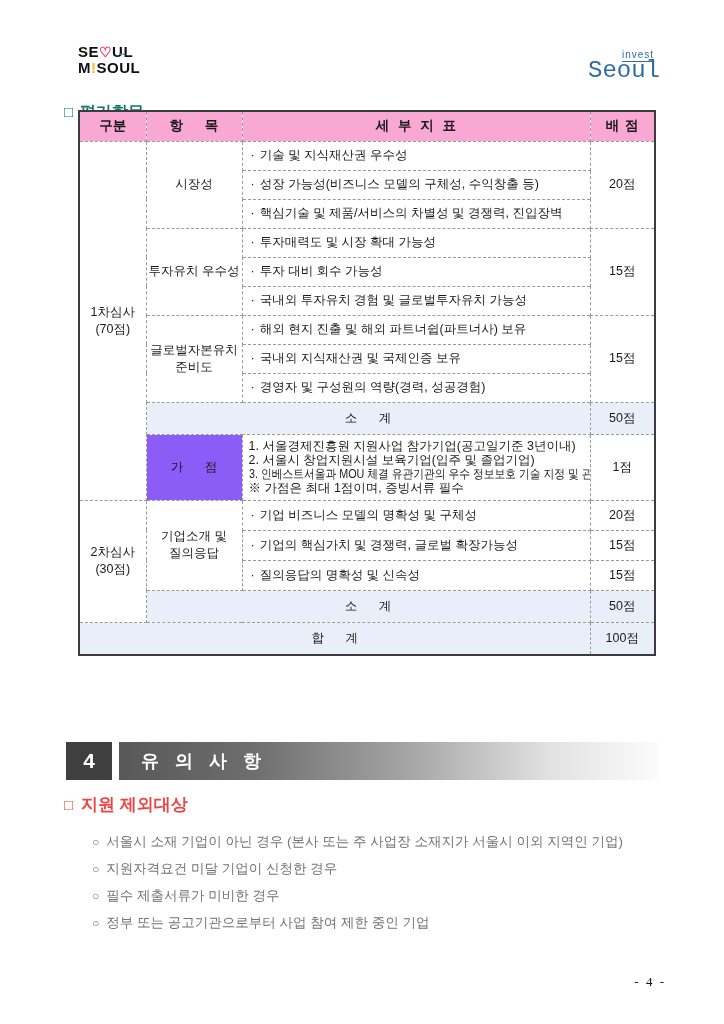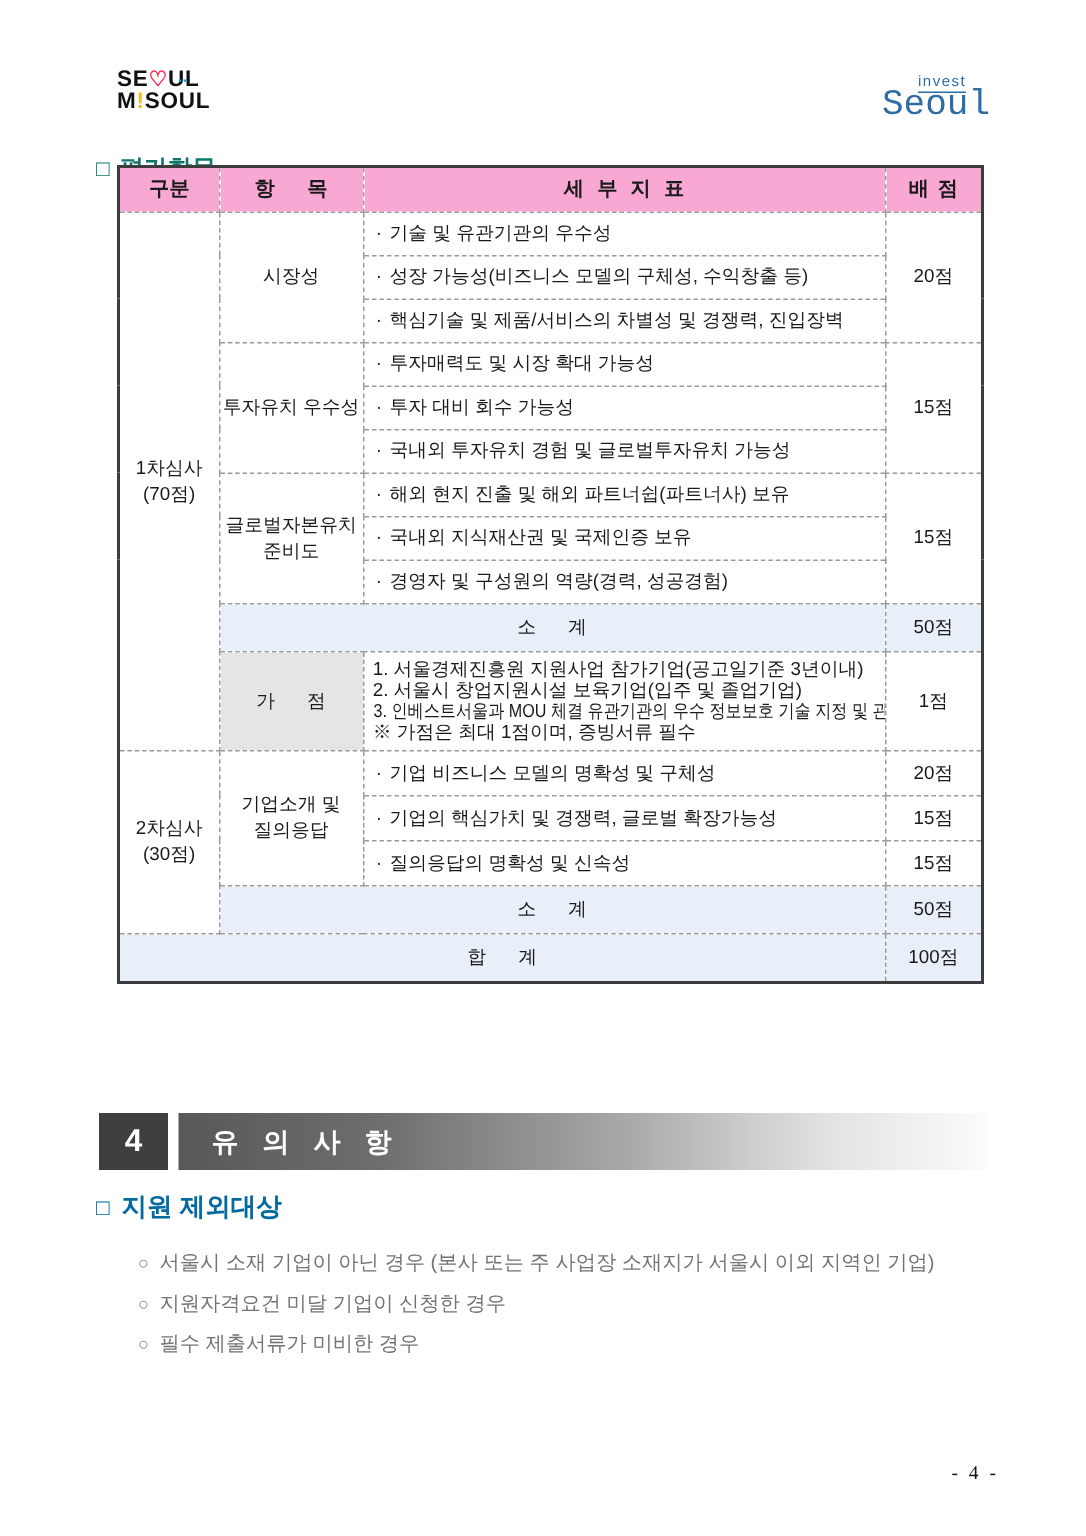--- a/index.html
+++ b/index.html
@@ -10,21 +10,21 @@
   
   .brand { position: absolute; left: 78px; top: 44px; line-height: 16px; font-weight: bold; font-size: 15px; letter-spacing: 0.5px; color: #111; }
   .brand .row { display: block; height: 16px; }
   .brand .heart { color: #ff2d55; font-size: 14px; }
   .brand .excl { color: #ffb81c; }
   .brand .uwrap { position: relative; display: inline-block; }
   .brand .umlaut { position: absolute; left: 0px; top: -9px; color: #00a5e3; font-size: 15px; font-weight: bold; }
 
   
   .invest-logo { position: absolute; right: 56px; top: 44px; text-align: left; color: #2e6da4; width: 80px; }
-  .invest-logo .small { display: inline-block; font-size: 10px; letter-spacing: 1px; margin-left: 24px; border-bottom: 1px solid #2e6da4; padding-bottom: 1px; }
+  .invest-logo .small { display: inline-block; font-size: 10px; letter-spacing: 1px; margin-left: 34px; border-bottom: 1px solid #2e6da4; padding-bottom: 1px; }
   .invest-logo .big { display: block; font-family: Liberation Mono, monospace; font-size: 24px; line-height: 22px; margin-top: -2px; }
 
   
   .h-square { position: absolute; left: 64px; top: 102px; font-size: 16px; font-weight: bold; color: #0f766e; }
   .h-square .sq { font-size: 15px; margin-right: 7px; font-weight: normal; }
 
   
   table.eval { position: absolute; left: 78px; top: 110px; border-collapse: collapse; table-layout: fixed; width: 576px; border: 2px solid #3c3c3c; }
   table.eval td, table.eval th { border: 1px dashed #9a9a9a; vertical-align: middle; font-size: 12.5px; color: #1a1a1a; overflow: hidden; }
   table.eval th { font-size: 13.5px; font-weight: bold; text-align: center; background: #f9a8d4; }
@@ -34,35 +34,35 @@
   .r-bonus { height: 66px; }
   .r-line2 { height: 30px; }
   .r-total { height: 33px; }
   .c-round { text-align: center; line-height: 17px; }
   .c-item  { text-align: center; line-height: 17px; }
   .c-detail { text-align: left; padding: 2px 6px 2px 8px; }
   .c-detail .dot { margin-right: 5px; }
   .c-score { text-align: center; }
   .c-subtotal { background: #e9eff9; text-align: center; }
   .c-total { background: #e9eff9; text-align: center; }
-  .c-bonus { background: #e5e5e5; }
+  .c-bonus { background: #8b5cf6; }
   .c-bonuslines { font-size: 11px; line-height: 14px; padding: 3px 4px 3px 6px; }
   .c-bonuslines .squeeze { transform: scaleX(0.86); transform-origin: left center; white-space: nowrap; }
   .ws-wide { word-spacing: 18px; }
   .ws-mid  { word-spacing: 5px; }
   .ws-sm   { word-spacing: 2px; }
 
   
   .sec4 { position: absolute; left: 66px; top: 742px; width: 592px; height: 38px; display: flex; }
   .sec4 .numbox { width: 46px; height: 38px; background: #3f3f3f; color: #fff; font-size: 21px; font-weight: bold; display: flex; align-items: center; justify-content: center; }
   .sec4 .gap { width: 7px; }
   .sec4 .bar { flex: 1; height: 38px; background: linear-gradient(to right, #585858 0%, #6e6e6e 25%, #a8a8a8 55%, #e2e2e2 80%, #fbfbfb 100%); color: #ffffff; font-size: 18px; font-weight: bold; line-height: 38px; padding-left: 22px; word-spacing: 9px; letter-spacing: 1px; }
 
   
-  .h-exclusion { position: absolute; left: 64px; top: 793px; font-size: 17px; font-weight: bold; color: #0369a1; }
+  .h-exclusion { position: absolute; left: 64px; top: 793px; font-size: 17px; font-weight: bold; color: #ef4444; }
   .h-exclusion .sq { font-size: 15px; margin-right: 8px; font-weight: normal; }
   .exclusion-list { position: absolute; left: 92px; top: 828px; width: 580px; font-size: 13.5px; color: #737373; }
   .exclusion-list .item { display: block; height: 27px; line-height: 27px; white-space: nowrap; }
   .exclusion-list .marker { font-size: 12px; margin-right: 7px; }
 
   
   .footer-page { position: absolute; right: 58px; bottom: 34px; font-size: 13px; font-family: "Liberation Serif", serif; color: #111; letter-spacing: 2px; }
 </style>
 </head>
 <body>
@@ -98,21 +98,21 @@
       <th class="ws-sm">배 점</th>
     </tr>
     <tr class="r-line">
       <td rowspan="11" class="c-round">
         <div>1차심사</div>
         <div>(70점)</div>
       </td>
       <td rowspan="3" class="c-item">
         <div>시장성</div>
       </td>
-      <td class="c-detail"><span class="dot">·</span><span>기술 및 유관기관의 우수성</span></td>
+      <td class="c-detail"><span class="dot">·</span><span>기술 및 지식재산권 우수성</span></td>
       <td rowspan="3" class="c-score">20점</td>
     </tr>
     <tr class="r-line">
       <td class="c-detail"><span class="dot">·</span><span>성장 가능성(비즈니스 모델의 구체성, 수익창출 등)</span></td>
     </tr>
     <tr class="r-line">
       <td class="c-detail"><span class="dot">·</span><span>핵심기술 및 제품/서비스의 차별성 및 경쟁력, 진입장벽</span></td>
     </tr>
     <tr class="r-line">
       <td rowspan="3" class="c-item">
@@ -193,17 +193,18 @@
   </div>
 
   <div class="h-exclusion">
     <span class="sq">□</span><span>지원 제외대상</span>
   </div>
 
   <div class="exclusion-list">
     <span class="item"><span class="marker">○</span><span>서울시 소재 기업이 아닌 경우 (본사 또는 주 사업장 소재지가 서울시 이외 지역인 기업)</span></span>
     <span class="item"><span class="marker">○</span><span>지원자격요건 미달 기업이 신청한 경우</span></span>
     <span class="item"><span class="marker">○</span><span>필수 제출서류가 미비한 경우</span></span>
+    <span class="item"><span class="marker">○</span><span>정부 또는 공고기관으로부터 사업 참여 제한 중인 기업</span></span>
   </div>
 
   <div class="footer-page">- 4 -</div>
 
 </div>
 
 </body></html>

